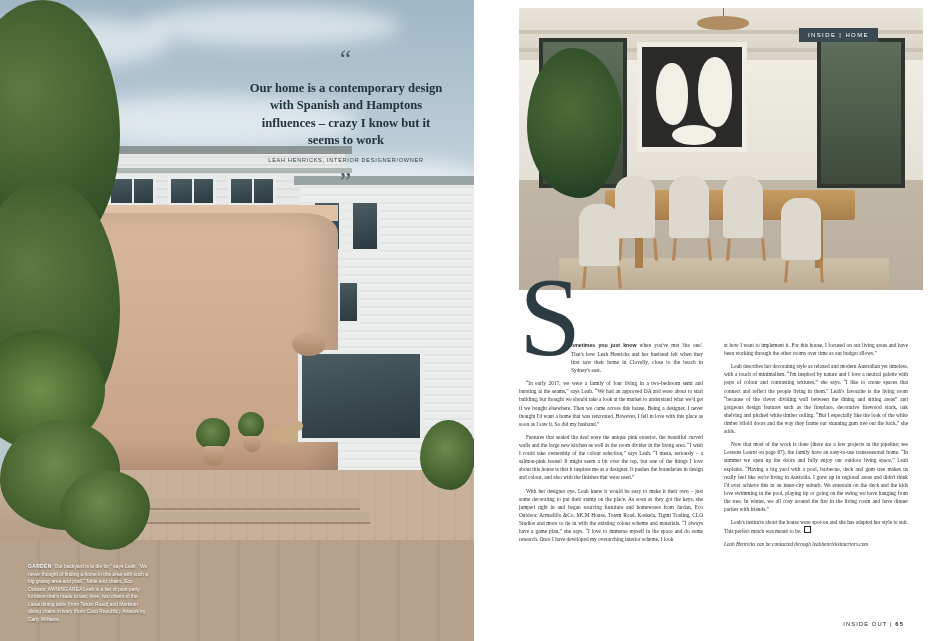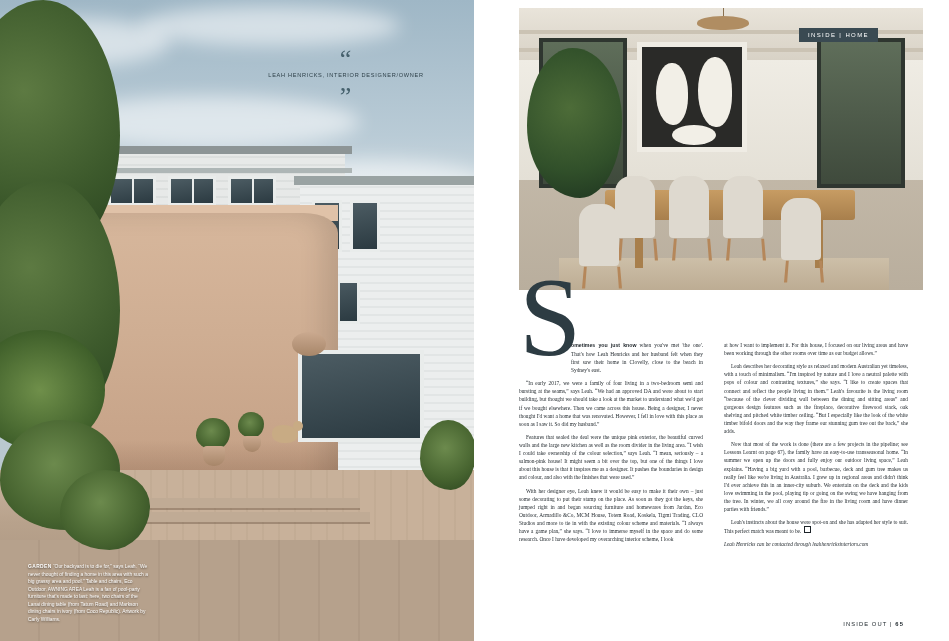--- a/index.html
+++ b/index.html
@@ -390,20 +390,21 @@
     <div class="shrub" style="left:196px;top:418px;width:34px;height:32px;"></div>
     <div class="pot" style="left:203px;top:446px;width:22px;height:20px;"></div>
     <div class="shrub" style="left:238px;top:412px;width:26px;height:26px;"></div>
     <div class="pot" style="left:243px;top:436px;width:18px;height:16px;"></div>
     <div class="shrub" style="left:420px;top:420px;width:56px;height:70px;"></div>
     <div class="dog"></div>
     <div class="pot" style="left:292px;top:332px;width:34px;height:24px;border-radius:50%;"></div>
 
     <div class="pullquote">
       <div class="quote-mark">“</div>
+      <div class="quote-text">Our home is a contemporary design with Spanish and Hamptons influences – crazy I know but it seems to work</div>
       <div class="quote-attr">LEAH HENRICKS, INTERIOR DESIGNER/OWNER</div>
       <div class="quote-mark close">”</div>
     </div>
 
     <div class="caption">
       <b>GARDEN</b>
       <span>“Our backyard is to die for,” says Leah. “We never thought of finding a home in this area with such a big grassy area and pool.” Table and chairs, Eco Outdoor. AWNING AREA Leah is a fan of pool-party furniture that's made to last: here, two chairs of the Lanai dining table (from Tatum Road) and Markson dining chairs in ivory (from Coco Republic). Artwork by Carly Williams.</span>
     </div>
   </div>
 

